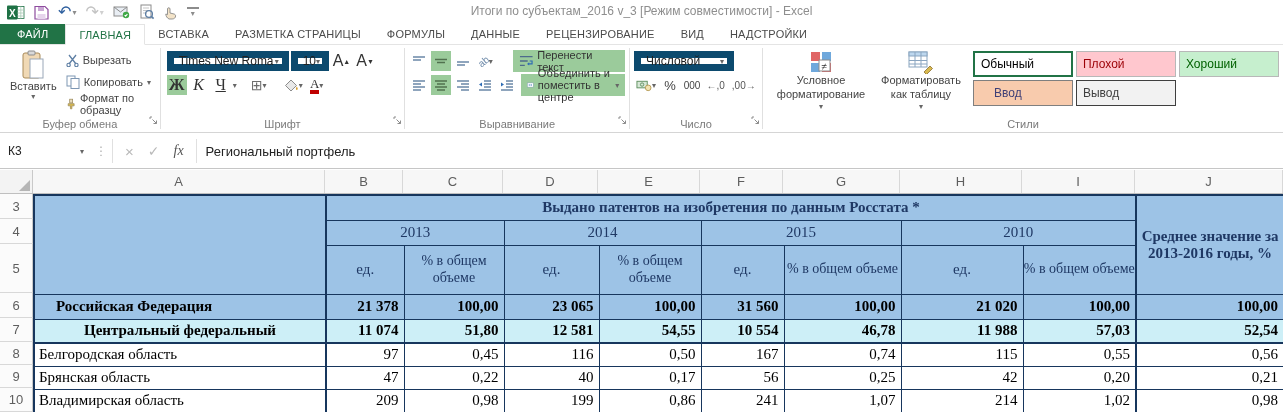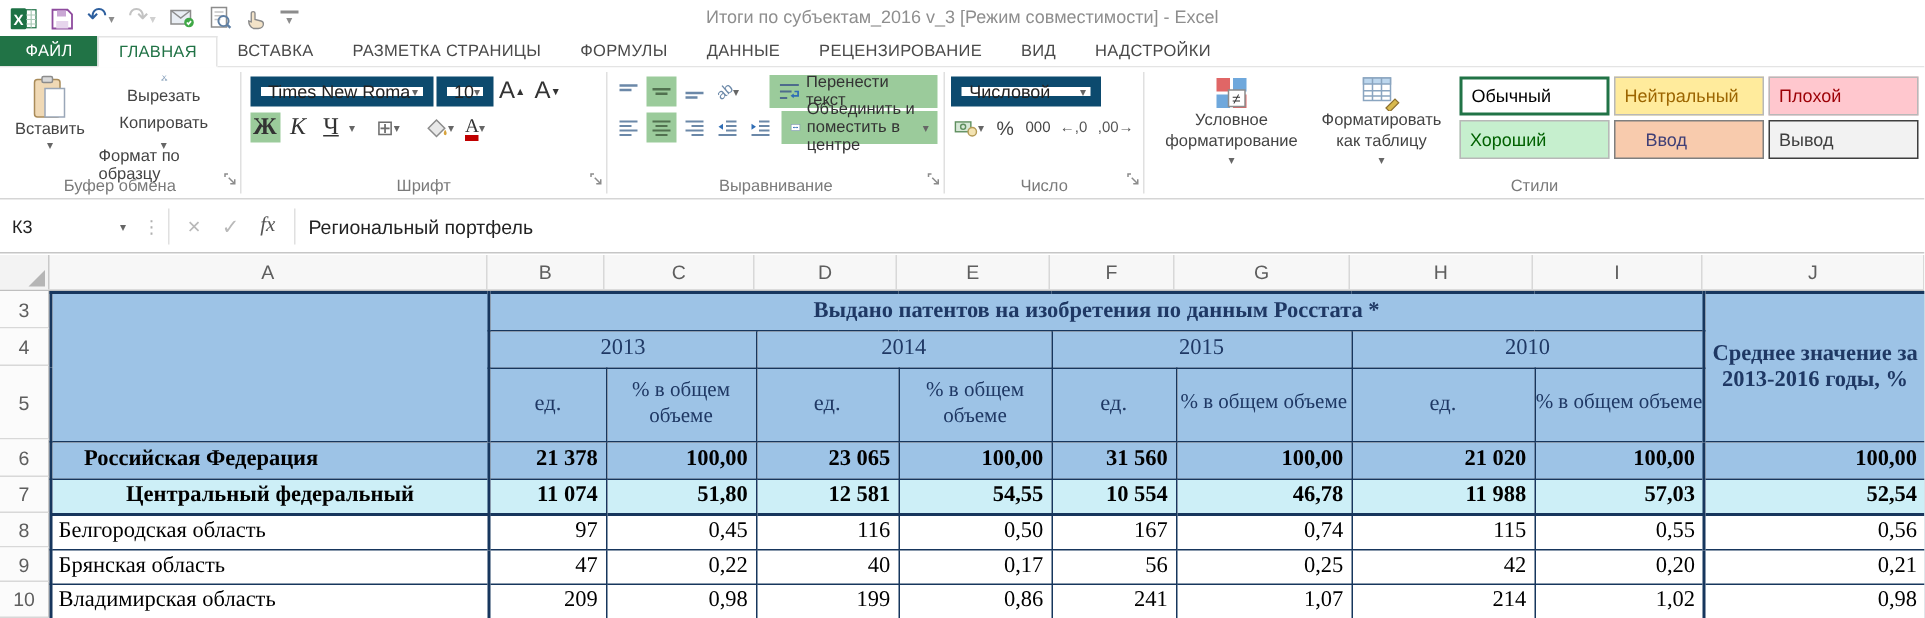--- a/index.html
+++ b/index.html
@@ -26,21 +26,21 @@
   
   .ribbon { position:absolute; top:45px; left:0; right:0; height:88px; background:#fff; border-bottom:1px solid #D5D5D5; display:flex; }
   .rgroup { position:relative; display:flex; flex-direction:column; padding:2px 4px 0 4px; }
   .rgroup .glabel { position:absolute; bottom:2px; left:0; right:0; text-align:center; font-size:11px; color:#7A7A7A; }
   .gsep { width:1px; background:#E0E0E0; margin:3px 0; }
   .launcher { position:absolute; right:2px; bottom:3px; }
   .gbody { display:flex; flex:1; padding-bottom:16px; }
   .bigbtn { display:flex; flex-direction:column; align-items:center; justify-content:flex-start; font-size:11px; color:#444; padding:3px 6px; text-align:center; cursor:default; }
   .bigbtn .car { font-size:8px; color:#666; }
   .smallstack { display:flex; flex-direction:column; justify-content:flex-start; gap:2px; padding-top:3px; }
-  .sbtn { display:flex; align-items:center; gap:4px; font-size:11px; color:#444; height:20px; padding:0 3px; cursor:default;flex-direction:column; }
+  .sbtn { display:flex; align-items:center; gap:4px; font-size:11px; color:#444; height:20px; padding:0 3px; cursor:default; }
   .frow { display:flex; align-items:center; gap:2px; height:24px; }
   .combo { display:flex; align-items:center; justify-content:space-between; border:7px solid #0c4a6e; background:#fff; height:20px; font-size:12px; color:#222; padding:0 3px 0 5px; }
   .car { font-size:8px; color:#666; }
   .tbtn { display:flex; align-items:center; justify-content:center; min-width:20px; height:20px; padding:0 2px; color:#333; cursor:default; }
   .tbtn.on { background:#9BCB9B; }
   .bld { font-weight:bold; font-family:"Liberation Serif", serif; }
   .ita { font-style:italic; font-family:"Liberation Serif", serif; }
   .und { text-decoration:underline; font-family:"Liberation Serif", serif; }
   .fontcolor { position:relative; font-family:"Liberation Serif", serif; font-size:13px; line-height:13px; padding-bottom:4px; }
   .fontcolor::after { content:""; position:absolute; left:0; right:0; bottom:0; height:4px; background:#C00000; }
@@ -388,21 +388,20 @@
               <rect x="1" y="2" width="18" height="15" fill="#fff" stroke="#8AA5C0"></rect>
               <rect x="1" y="2" width="18" height="4" fill="#BDD7EE" stroke="#8AA5C0"></rect>
               <path d="M1 10.5 h18 M1 14 h18 M7 2 v15 M13 2 v15" stroke="#8AA5C0"></path>
               <path d="M16 22 l6 -6 2.5 2.5 -6 6 z" fill="#D8B94E" stroke="#8C6F2F" stroke-width="0.8"></path>
             </svg>
           <span>Форматировать как таблицу</span>
           <span class="car">▾</span>
         </div>
         <div class="gallery">
           <div class="gcell sel">Обычный</div>
-          <div class="gcell gc-neutral">Нейтральный</div>
           <div class="gcell gc-bad">Плохой</div>
           <div class="gcell gc-good">Хороший</div>
           <div class="gcell gc-input">Ввод</div>
           <div class="gcell gc-output">Вывод</div>
         </div>
       </div>
       <span class="glabel">Стили</span>
     </div>
   </div>
 

